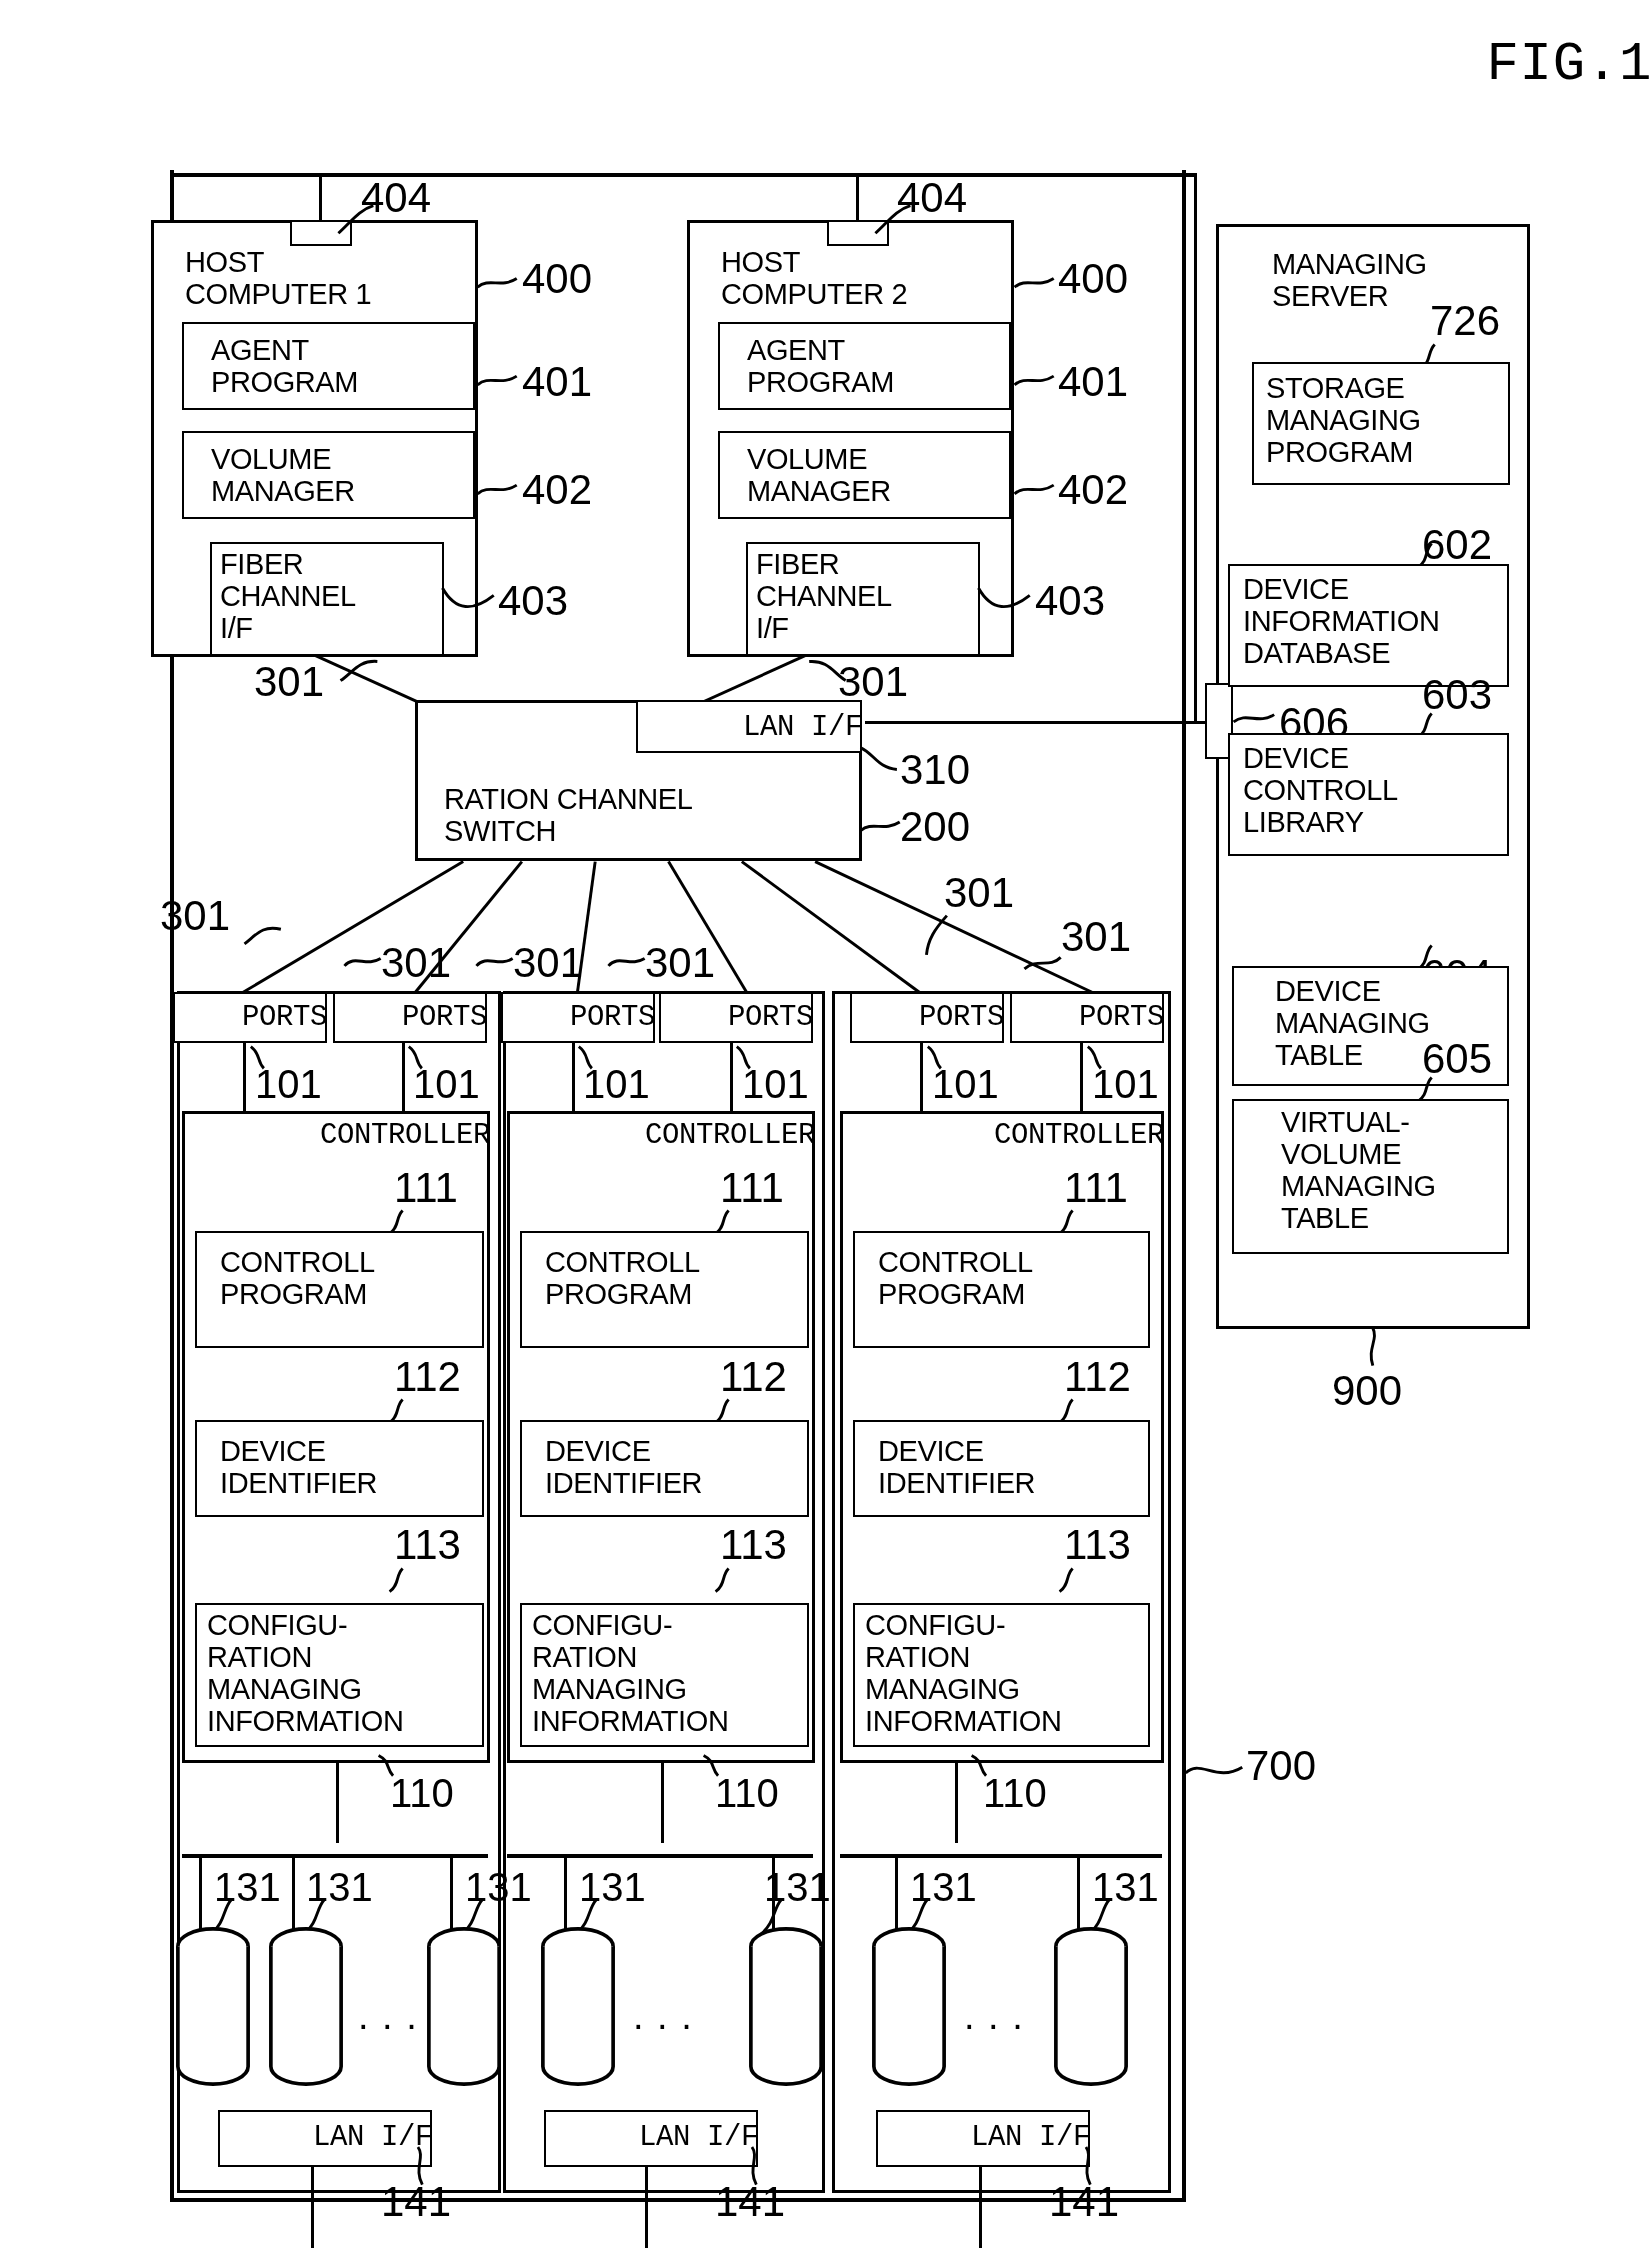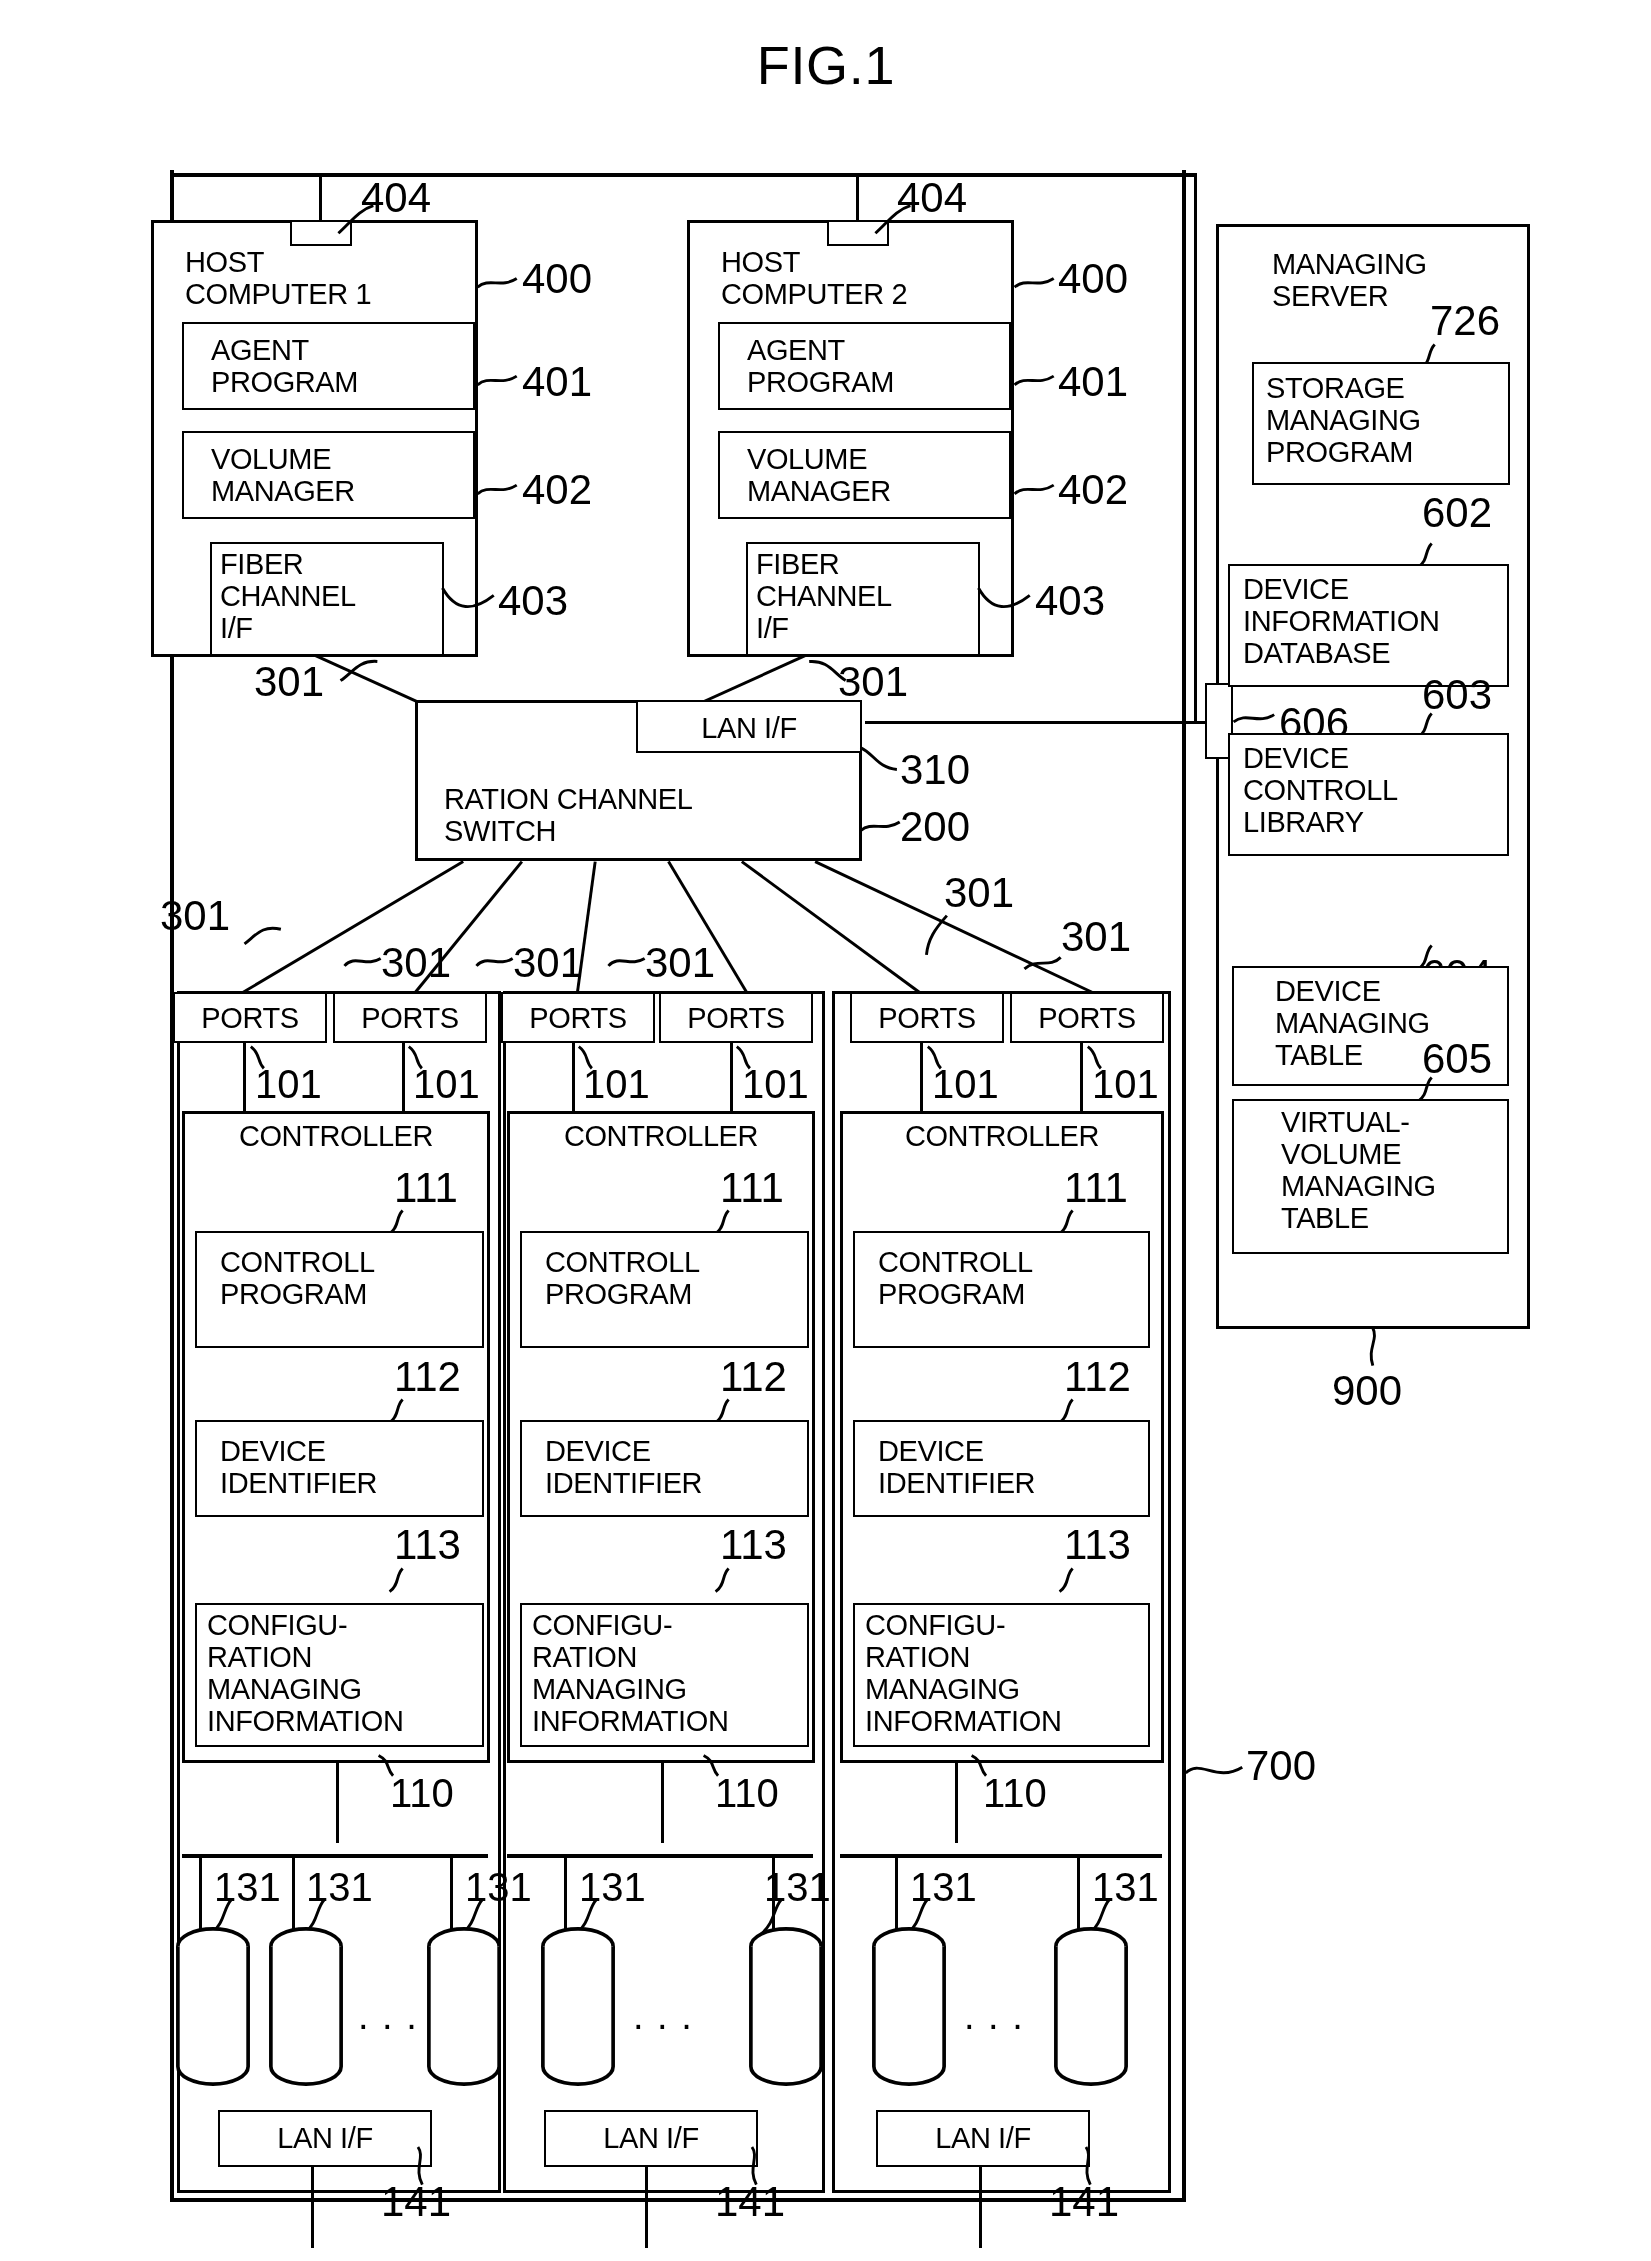--- a/index.html
+++ b/index.html
@@ -55,21 +55,21 @@
     font-size:40px;
     line-height:40px;
     color:#000;
   }
   .title{
     position:absolute;
     font-size:54px;
     line-height:54px;
     letter-spacing:0.7px;
   }
-  .ctr{text-align:center;}
+  .ctr{text-align:right;font-family:Liberation Mono, monospace;}
   svg.lead{position:absolute;overflow:visible;pointer-events:none;}
   .cyl{position:absolute;}
 </style>
 </head>
 <body>
 
 <div id="page">
 
   <div class="title ctr" style="left:0;top:38px;width:1652px;">FIG.1</div>
 
@@ -211,21 +211,21 @@
 
   <div class="num" style="left:1430px;top:300px;">726</div>
   <svg class="lead" style="left:1414px;top:343px;width:34px;height:31px;" viewBox="0 0 46 42" width="34" height="31">
     <path d="M28 2 C 18 12, 24 24, 10 34" stroke="#000" stroke-width="4" fill="none"></path>
   </svg>
   <div class="box-thin" style="left:1252px;top:362px;width:258px;height:123px;"></div>
   <div class="lbl" style="left:1266px;top:372px;width:242px;">STORAGE
 MANAGING
 PROGRAM</div>
 
-  <div class="num" style="left:1422px;top:492px;text-align:center;">602</div>
+  <div class="num" style="left:1422px;top:524px;text-align:center;">602</div>
   <svg class="lead" style="left:1411px;top:542px;width:34px;height:31px;" viewBox="0 0 46 42" width="34" height="31">
     <path d="M28 2 C 18 12, 24 24, 10 34" stroke="#000" stroke-width="4" fill="none"></path>
   </svg>
   <div class="box-thin" style="left:1228px;top:564px;width:281px;height:123px;"></div>
   <div class="lbl" style="left:1243px;top:573px;width:264px;">DEVICE
 INFORMATION
 DATABASE</div>
 
   <div class="num" style="left:1422px;top:674px;">603</div>
   <svg class="lead" style="left:1411px;top:712px;width:34px;height:31px;" viewBox="0 0 46 42" width="34" height="31">

